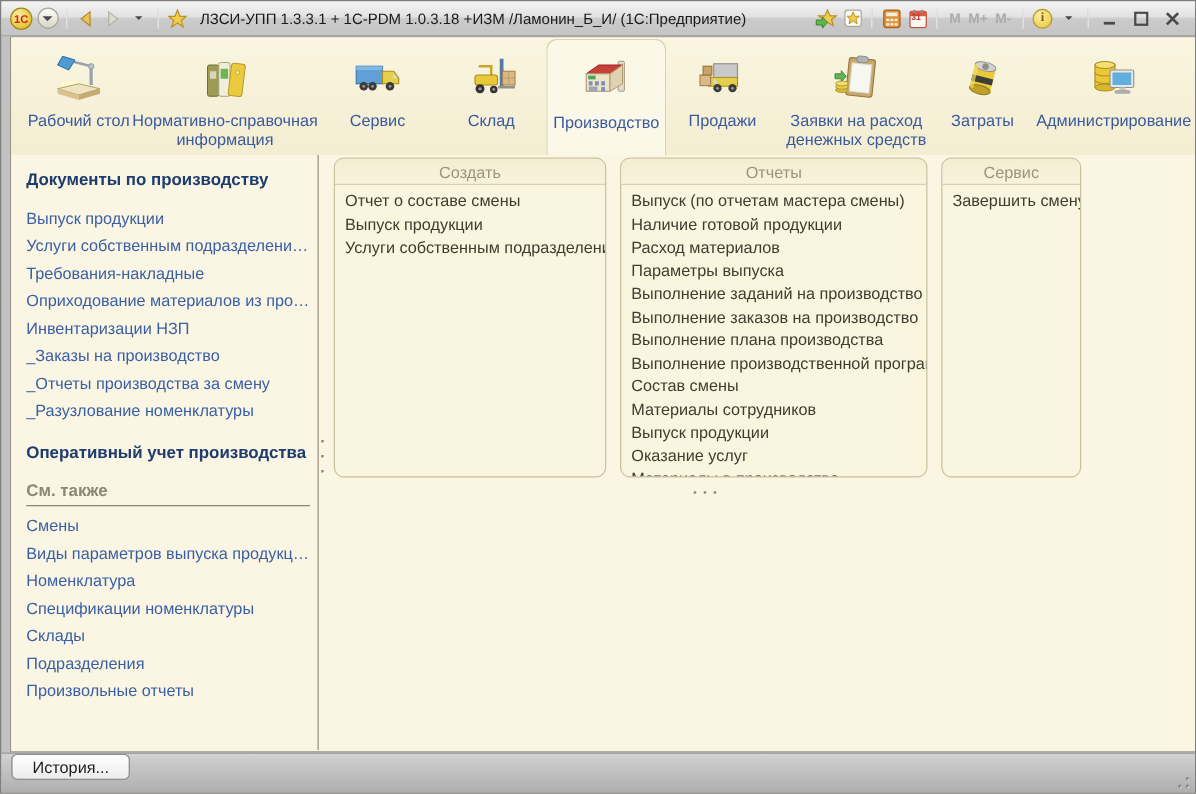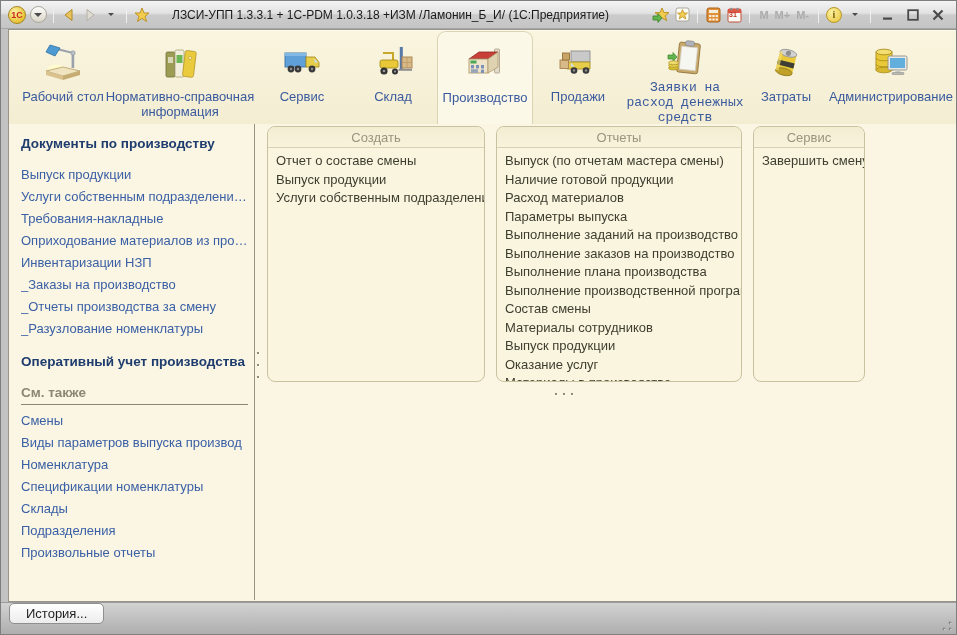--- a/index.html
+++ b/index.html
@@ -20,21 +20,21 @@
   .logo1c { width:18px; height:18px; border-radius:50%;
     background:radial-gradient(circle at 35% 30%, #FBF0A0, #E8C438 70%, #C89E20);
     border:1px solid #A68620; color:#C92A1E; font-weight:bold; font-size:9px;
     display:flex; align-items:center; justify-content:center; }
   .roundbtn { width:17px; height:17px; border-radius:50%;
     background:linear-gradient(#FDFDFA, #D9D5C9); border:1px solid #A9A59B;
     display:flex; align-items:center; justify-content:center; }
   .caret { width:0; height:0; border-left:4px solid transparent; border-right:4px solid transparent;
            border-top:4px solid #4A4A4A; }
   .caret.small { border-left-width:3px; border-right-width:3px; border-top-width:3px; }
-  .title-text { margin-left:18px; color:#1A1A1A; font-size:12px; white-space:nowrap;
+  .title-text { margin-left:6px; color:#1A1A1A; font-size:12px; white-space:nowrap;
                 overflow:hidden; flex:1; }
   .memlabel { color:#ACACAC; font-weight:bold; font-size:11px; padding:0 3px; }
   .wctl { width:22px; }
 
   
   .app-body { position:absolute; top:28px; left:7px; width:951px; height:573px;
               border:1px solid #98948A; background:#FAF6E3; }
 
   
   .ribbon { position:relative; height:94px;
@@ -45,21 +45,21 @@
   .tab-icon { height:50px; display:flex; align-items:center; justify-content:center; }
   .tab-label { color:#3A5A9E; font-size:13px; line-height:15px; text-align:center; }
   .tab.selected { background:#FBF8E8; border:1px solid #DAD3B4; border-bottom:none;
                   border-radius:9px 9px 0 0; }
   .tab[data-name="tab-desktop"]   { width:84px; }
   .tab[data-name="tab-nsi"]       { width:150px; }
   .tab[data-name="tab-purchases"] { width:94px; }
   .tab[data-name="tab-warehouse"] { width:88px; }
   .tab[data-name="tab-production"]{ width:96px; }
   .tab[data-name="tab-sales"]     { width:90px; }
-  .tab[data-name="tab-requests"]  { width:124px;font-family:Liberation Mono, monospace; }
+  .tab[data-name="tab-requests"]  { width:124px; }
   .tab[data-name="tab-costs"]     { width:78px; }
   .tab[data-name="tab-admin"]     { width:132px; }
 
   
   .content { position:relative; height:476px; background:#FAF6E3; display:flex; }
   .sidebar { width:246px; border-right:1px solid #98947E; padding:12px 6px 0 12px; }
   .side-h  { color:#1E3C6E; font-weight:bold; font-size:13.5px; margin-bottom:13px; }
   .side-link { color:#3A5FA5; line-height:22px; white-space:nowrap; overflow:hidden;
                text-overflow:ellipsis; cursor:pointer; }
   .sec2 { margin-top:14px; }
@@ -383,21 +383,21 @@
 
         <div class="sec2" data-name="sidebar-section-operational">
           <div class="side-h" data-name="sidebar-section-title">Оперативный учет производства</div>
         </div>
 
         <div class="see-also-h" data-name="see-also-title">См. также</div>
         <div data-name="sidebar-section-see-also">
 
             <div class="side-link" data-name="sidebar-link">Смены</div>
 
-            <div class="side-link" data-name="sidebar-link">Виды параметров выпуска производ</div>
+            <div class="side-link" data-name="sidebar-link">Виды параметров выпуска продукции</div>
 
             <div class="side-link" data-name="sidebar-link">Номенклатура</div>
 
             <div class="side-link" data-name="sidebar-link">Спецификации номенклатуры</div>
 
             <div class="side-link" data-name="sidebar-link">Склады</div>
 
             <div class="side-link" data-name="sidebar-link">Подразделения</div>
 
             <div class="side-link" data-name="sidebar-link">Произвольные отчеты</div>

